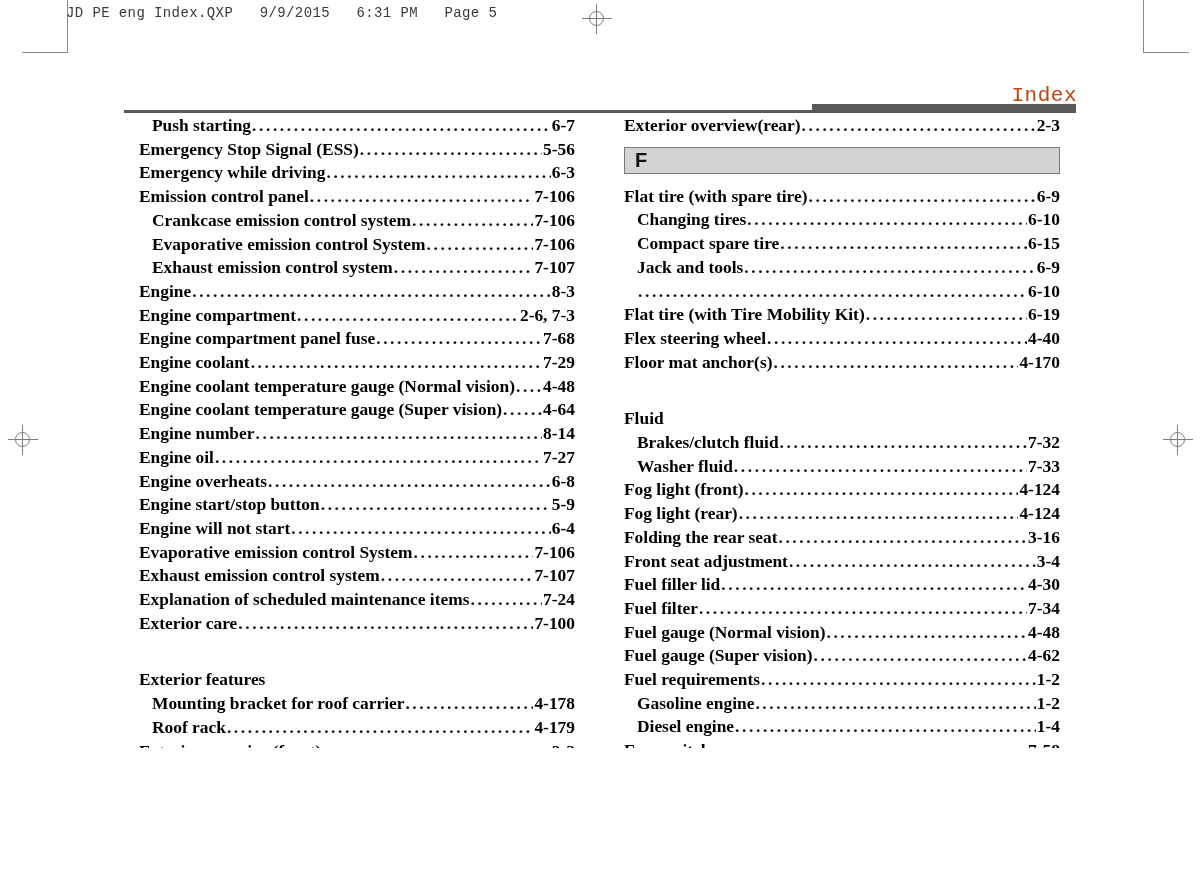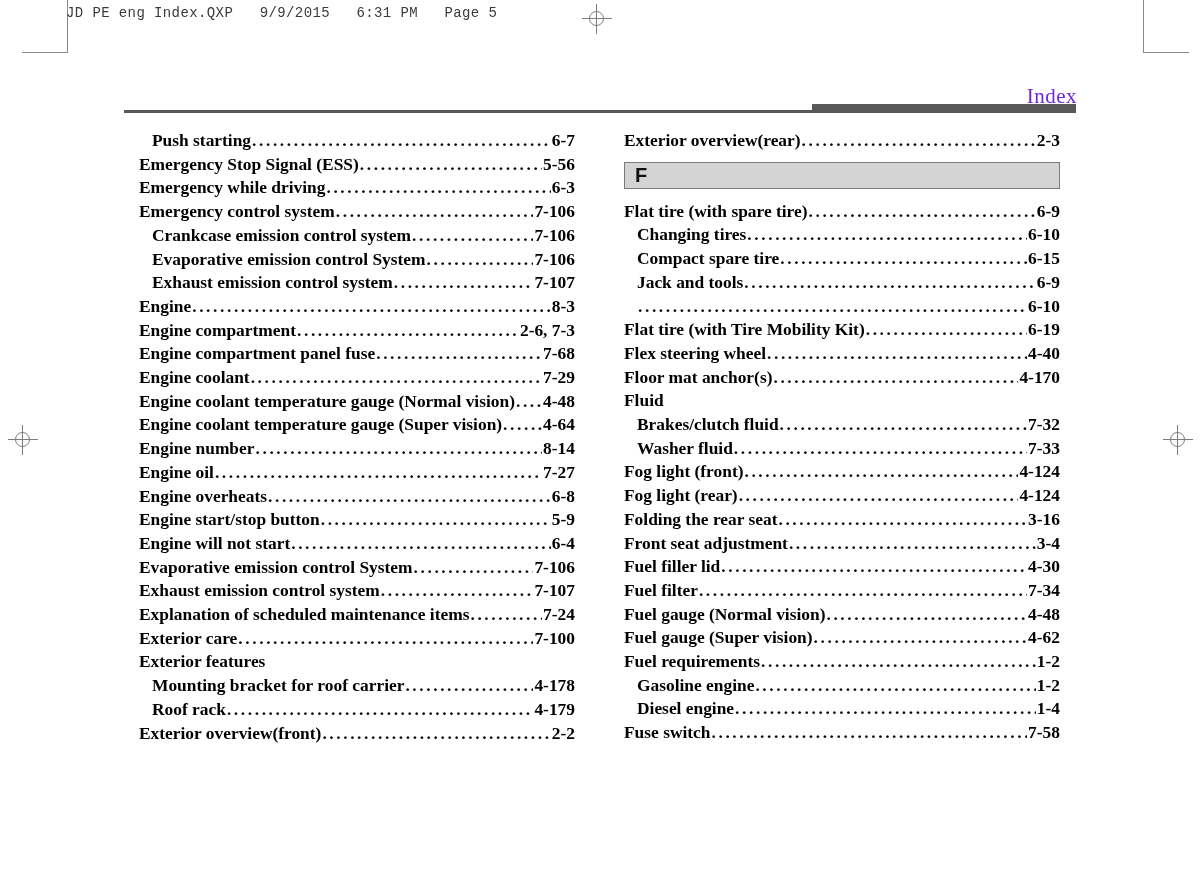--- a/index.html
+++ b/index.html
@@ -71,23 +71,23 @@
     color: #3a3a3a;
     letter-spacing: 0.4px;
     white-space: pre;
   }
 
   
   .runhead {
     position: absolute;
     right: 123px;
     top: 84px;
-    font-family: Liberation Serif, serif;
+    font-family: Liberation Mono, monospace;
     font-size: 21px;
-    color: #6d28d9;
+    color: #c2410c;
     letter-spacing: 0.5px;
   }
   .rule-thin {
     position: absolute;
     left: 124px;
     top: 110px;
     width: 688px;
     height: 3px;
     background: #595959;
   }
@@ -96,21 +96,21 @@
     left: 812px;
     top: 104px;
     width: 264px;
     height: 9px;
     background: #595959;
   }
 
   
   .col {
     position: absolute;
-    top: 129px;
+    top: 114px;
   }
   .col-left  { left: 139px; width: 436px; }
   .col-right { left: 624px; width: 436px; }
 
   .entry {
     display: flex;
     align-items: baseline;
     font-family: "Liberation Serif", serif;
     font-weight: bold;
     font-size: 17.4px;
@@ -125,21 +125,21 @@
     overflow: hidden;
     white-space: nowrap;
     margin: 0 1px;
     letter-spacing: 2.6px;
     color: #000;
   }
   .entry .pg {
     flex: 0 0 auto;
     text-align: center;
   }
-  .entry.nodots { display: block; }
+  .entry.nodots { display: block; margin-top: 33px; }
 
   
   .sect {
     position: relative;
     height: 27px;
     background: #d4d4d4;
     border: 1px solid #7a7a7a;
     box-sizing: border-box;
     margin: 9px 0 11px 0;
     width: 436px;
@@ -220,21 +220,21 @@
         <span class="ttl">Emergency Stop Signal (ESS)</span>
         <span class="dots">..........................................................................................</span>
         <span class="pg">5-56</span>
       </div>
       <div class="entry">
         <span class="ttl">Emergency while driving</span>
         <span class="dots">..........................................................................................</span>
         <span class="pg">6-3</span>
       </div>
       <div class="entry">
-        <span class="ttl">Emergency control system</span>
+        <span class="ttl">Emission control panel</span>
         <span class="dots">..........................................................................................</span>
         <span class="pg">7-106</span>
       </div>
       <div class="entry sub">
         <span class="ttl">Crankcase emission control system</span>
         <span class="dots">..........................................................................................</span>
         <span class="pg">7-106</span>
       </div>
       <div class="entry sub">
         <span class="ttl">Evaporative emission control System</span>

